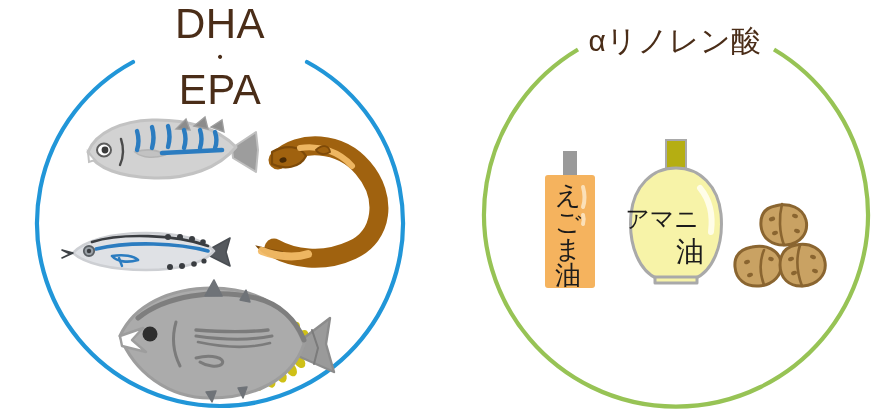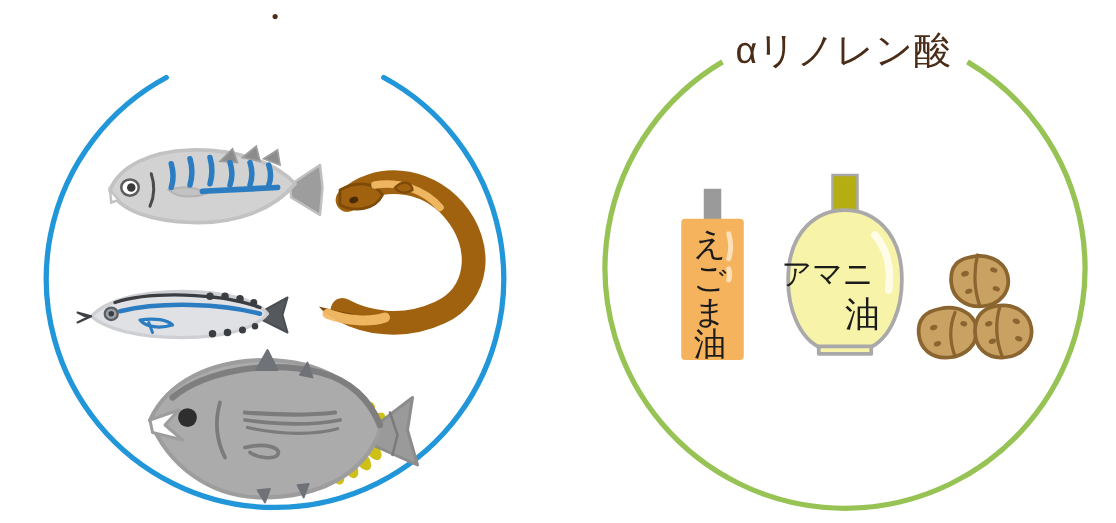--- a/index.html
+++ b/index.html
@@ -283,18 +283,20 @@
       </g>
 
       <g>
         <text x="662" y="227" text-anchor="middle" font-family="'DejaVu Sans', sans-serif" font-size="24" fill="#1b1b1b">アマニ</text>
         <text x="690" y="261" text-anchor="middle" font-family="'DejaVu Sans', sans-serif" font-size="28" fill="#1b1b1b">油</text>
       </g>
     </g>
   </svg>
 
   <div class="label-text" id="label-dha">
+    <div>DHA</div>
     <div class="dot-row">・</div>
+    <div>EPA</div>
   </div>
 
   <div class="label-text" id="label-ala">αリノレン酸</div>
 
 </div>
 
 </body></html>

